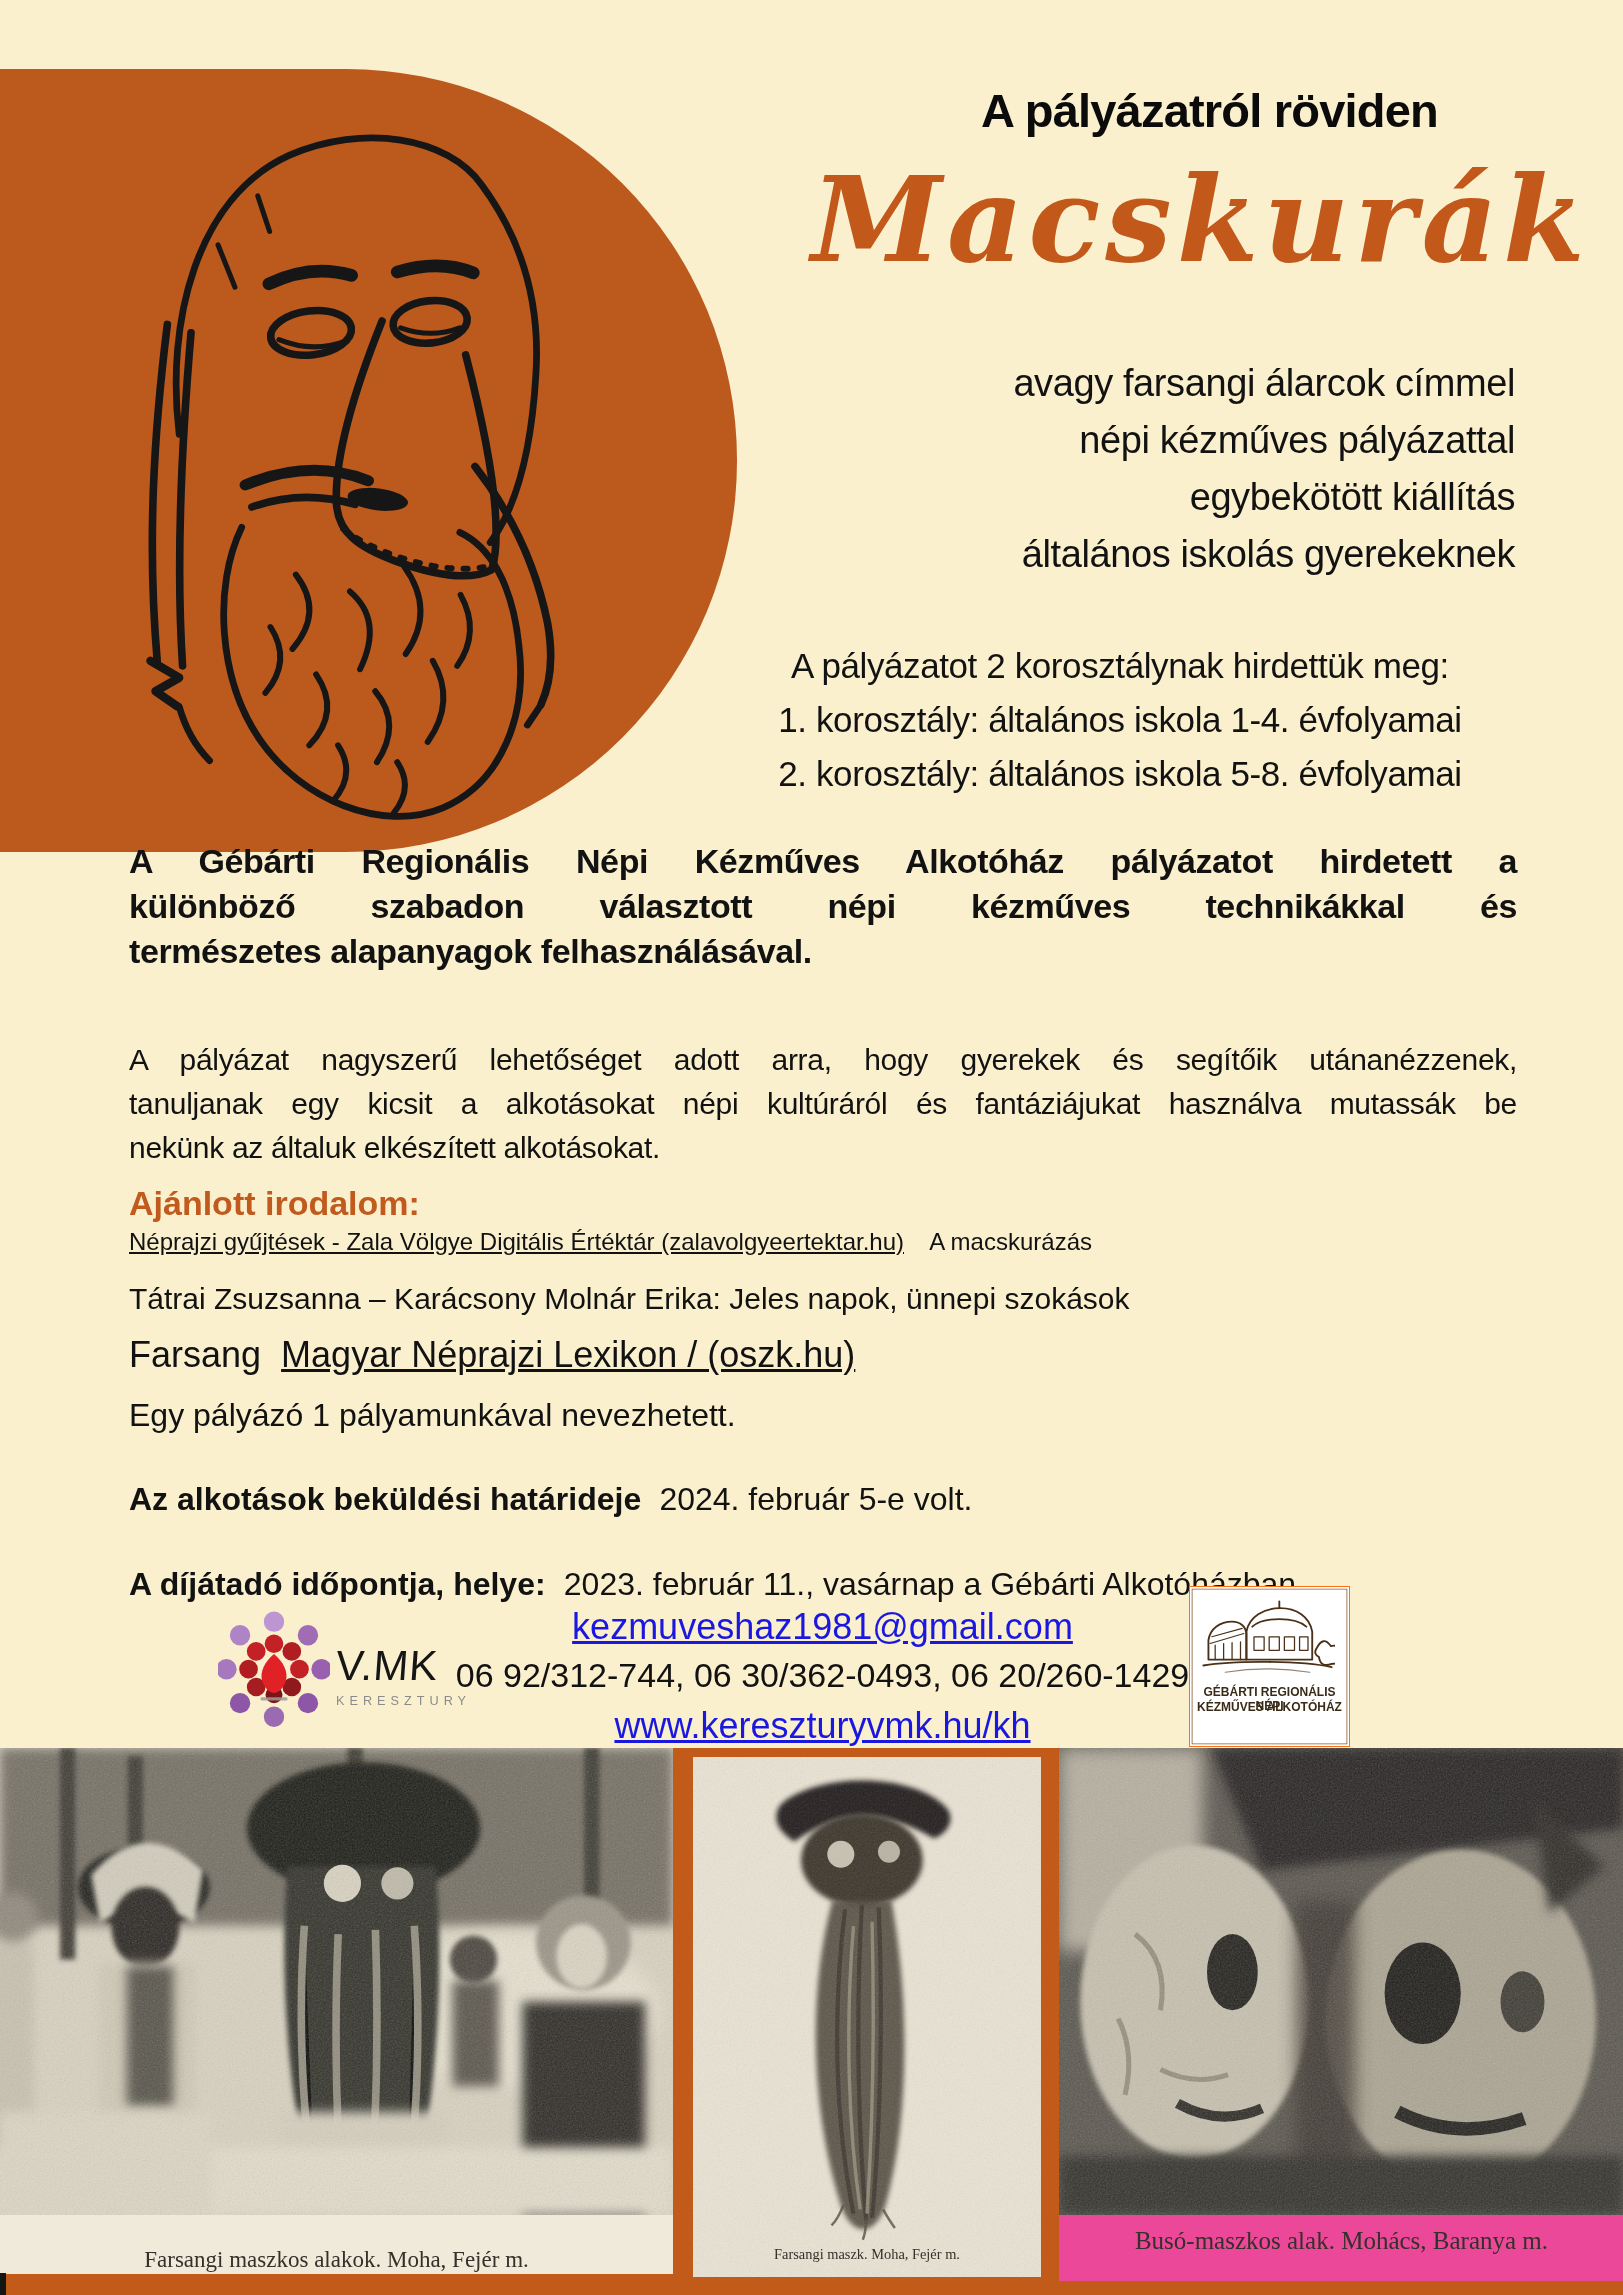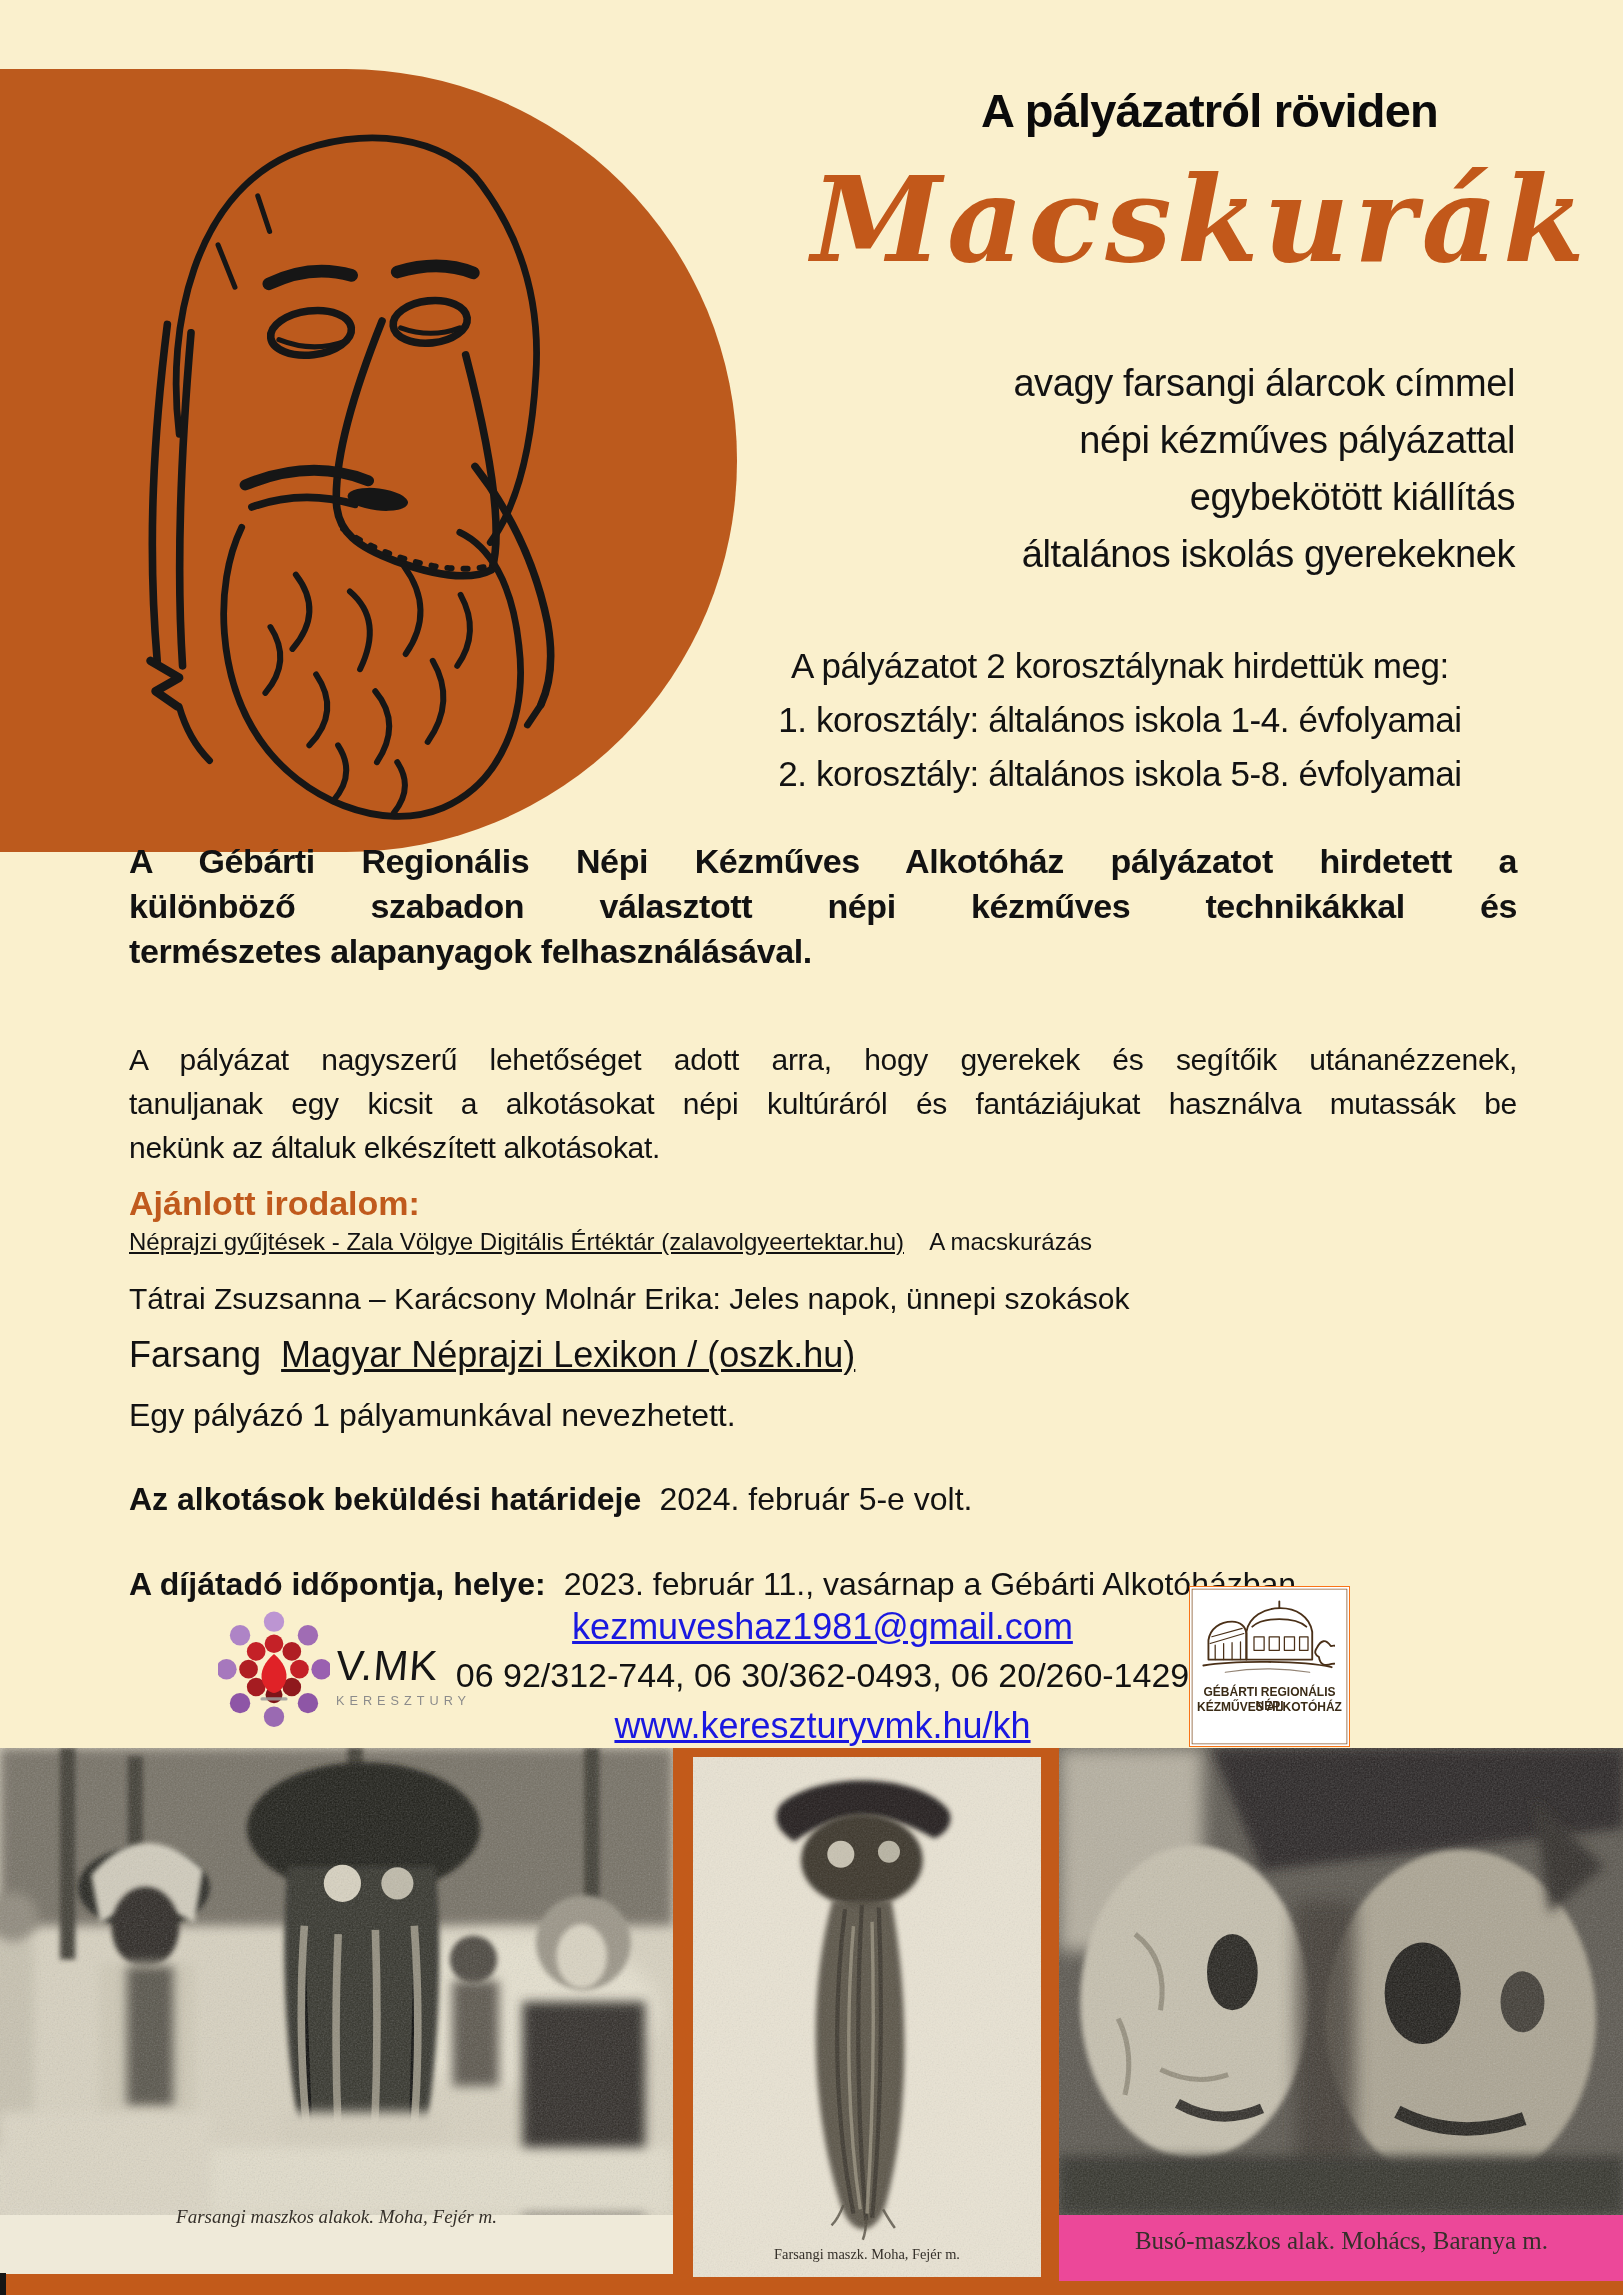--- a/index.html
+++ b/index.html
@@ -68,21 +68,21 @@
   }
   .gebarti svg { position:absolute; left:10px; top:8.5px; width:135px; height:85px; }
   .gebarti .gl { position:absolute; left:0; width:100%; text-align:center; font-size:12px; font-weight:bold; color:#3A2B16; letter-spacing:0; }
   .gebarti .gl1 { top:98px; }
   .gebarti .gl2 { top:113px; }
   
   .band { position:absolute; left:0; top:1748px; width:1623px; height:548px; background:#C25A1A; }
   .ph-left { position:absolute; left:0; top:0; width:673px; height:526px; background:#EFEAD9; }
   .ph-left svg { position:absolute; left:0; top:0; width:673px; height:467px; }
   .cap { position:absolute; width:100%; text-align:center; font-family:"Liberation Serif", serif; color:#35302A; }
-  .ph-left .cap { top:458px; font-size:19px;font-style:italic; }
+  .ph-left .cap { top:499px; font-size:23px; }
   .ph-mid { position:absolute; left:683px; top:0; width:369px; height:548px; }
   .ph-mid .inner { position:absolute; left:10px; top:8.5px; width:348px; height:520px; background:#E9E3D3; }
   .ph-mid svg { position:absolute; left:0; top:0; width:348px; height:520px; }
   .ph-mid .cap { top:489px; font-size:14.4px; }
   .ph-right { position:absolute; left:1059px; top:0; width:565px; height:533px; background:#ec4899; }
   .ph-right svg { position:absolute; left:0; top:0; width:565px; height:467px; }
   .ph-right .cap { top:479px; font-size:25px; }
   .notch { position:absolute; left:0; top:525px; width:6px; height:23px; background:#151515; }
 </style>
 </head>

